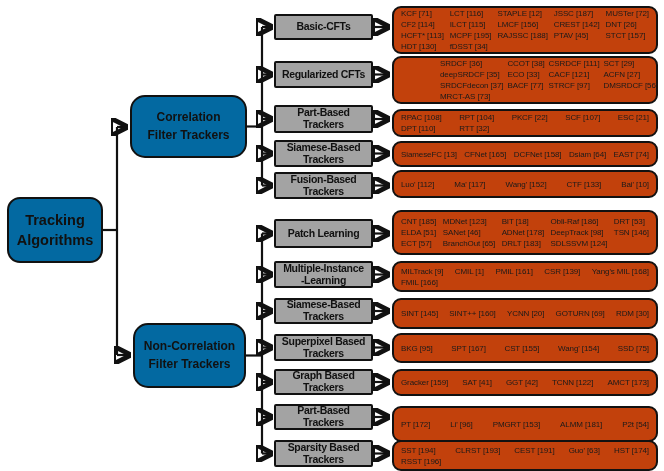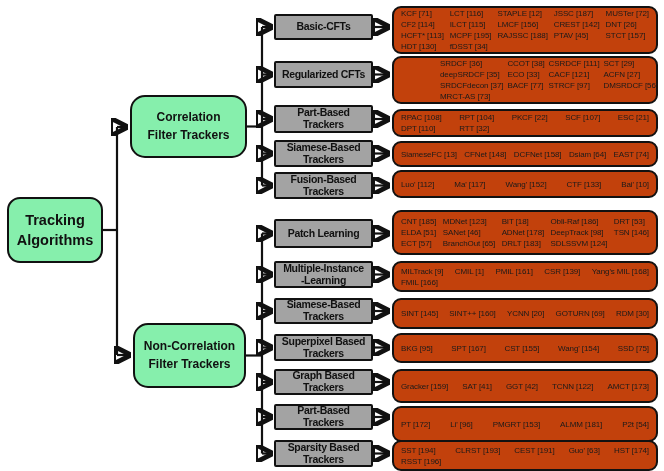--- a/index.html
+++ b/index.html
@@ -5,21 +5,21 @@
   * { box-sizing: border-box; margin: 0; padding: 0; }
   html, body { background: #fff; }
   .canvas {
     position: relative; width: 664px; height: 471px; background: #fff;
     font-family: "Liberation Sans", sans-serif; overflow: hidden; color: #111;
   }
   svg.connectors { position: absolute; left: 0; top: 0; z-index: 1; }
   svg.connectors path { stroke: #111; stroke-width: 2.2; fill: none; }
 
   .node {
-    position: absolute; z-index: 2; background: #86efac; color: #111;
+    position: absolute; z-index: 2; background: #0369a1; color: #111;
     border: 2.6px solid #111; border-radius: 15px;
     display: flex; align-items: center; justify-content: center;
     text-align: center; font-weight: bold; white-space: pre-line;
   }
   #root-node   { left: 7px;   top: 197px; width: 96px;  height: 66px; font-size: 14.5px; line-height: 1.4; border-radius: 13px; }
   #branch-corr { left: 130px; top: 95px;  width: 117px; height: 63px; font-size: 12px; line-height: 1.45; }
   #branch-noncorr { left: 133px; top: 323px; width: 113px; height: 65px; font-size: 12px; line-height: 1.45; }
 
   .cat {
     position: absolute; left: 274px; width: 99px; z-index: 2;
@@ -52,21 +52,21 @@
   .list span { display: block; }
   #l0  { top: 6px;   height: 48px; }
   #l1  { top: 56px;  height: 48px; padding-left: 46px; }
   #l2  { top: 109px; height: 28px; }
   #l3  { top: 141px; height: 26px; }
   #l4  { top: 170px; height: 28px; }
   #l5  { top: 210px; height: 45px; }
   #l6  { top: 261px; height: 31px; }
   #l7  { top: 298px; height: 31px; }
   #l8  { top: 333px; height: 30px; }
-  #l9  { top: 369px; height: 34px; }
+  #l9  { top: 369px; height: 27px; }
   #l10 { top: 406px; height: 36px; }
   #l11 { top: 440px; height: 31px; }
 </style>
 </head>
 <body>
 
 <div class="canvas">
 
   <svg class="connectors" width="664" height="471" viewBox="0 0 664 471">
     <defs>
@@ -181,21 +181,21 @@
       <span>RPAC [108]</span>
       <span>RPT [104]</span>
       <span>PKCF [22]</span>
       <span>SCF [107]</span>
       <span>ESC [21]</span>
       <span>DPT [110]</span>
       <span>RTT [32]</span>
     </div>
   <div id="l3" class="list" style="grid-template-columns: repeat(5, auto);">
       <span>SiameseFC [13]</span>
-      <span>CFNet [148]</span>
+      <span>CFNet [165]</span>
       <span>DCFNet [158]</span>
       <span>Dsiam [64]</span>
       <span>EAST [74]</span>
     </div>
   <div id="l4" class="list" style="grid-template-columns: repeat(5, auto);">
       <span>Luo' [112]</span>
       <span>Ma' [117]</span>
       <span>Wang' [152]</span>
       <span>CTF [133]</span>
       <span>Bai' [10]</span>

